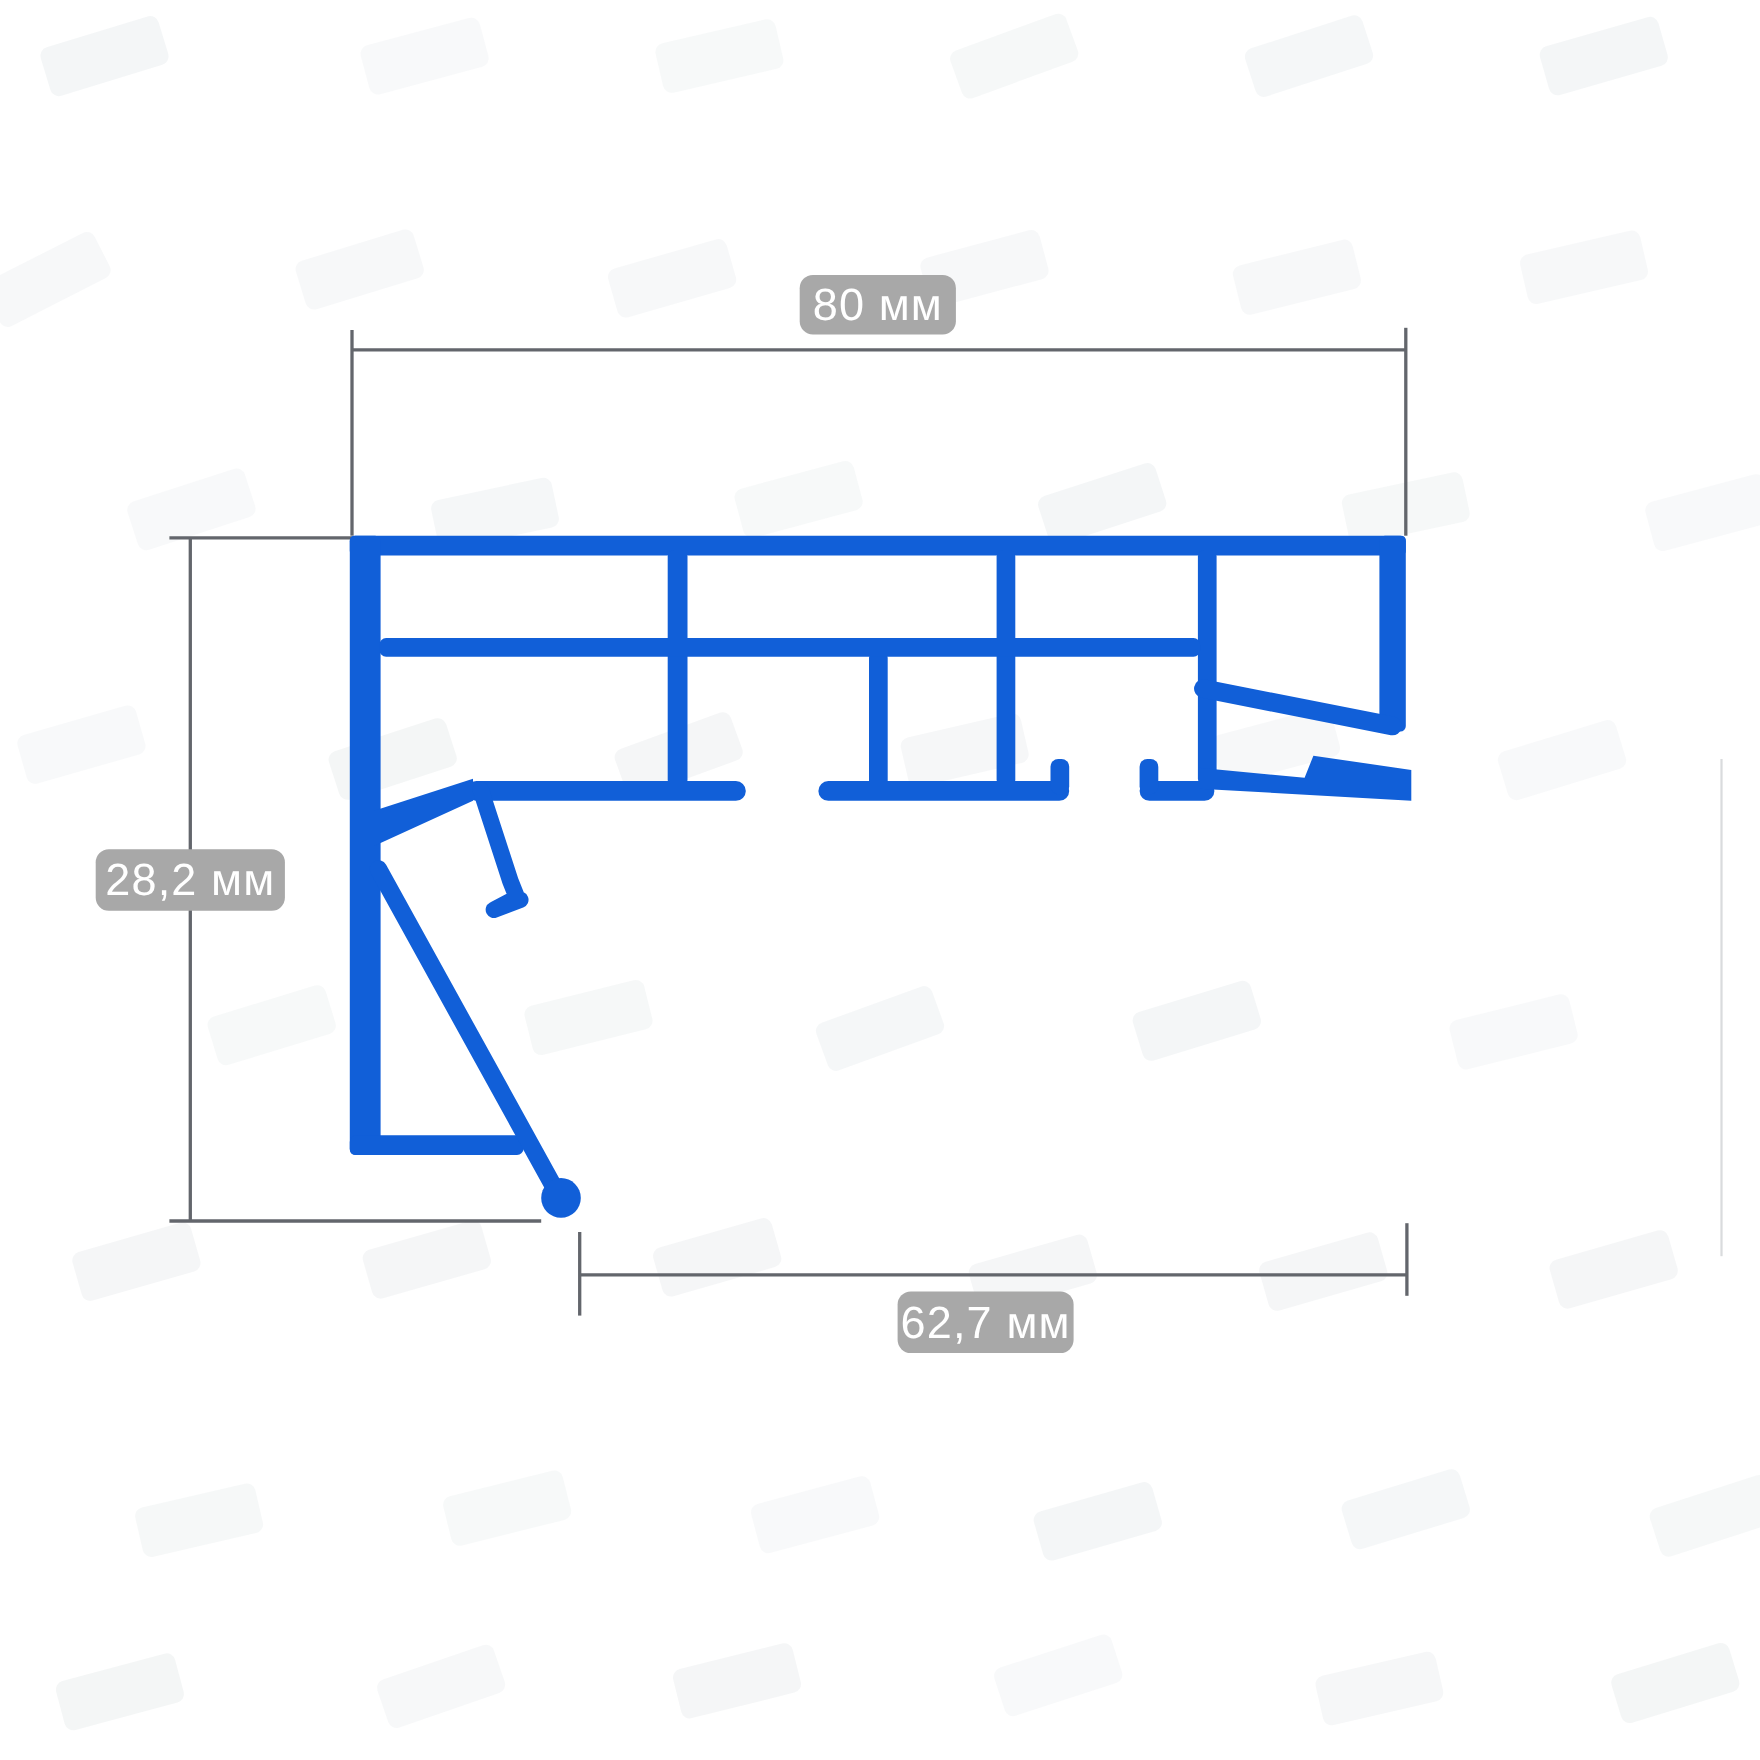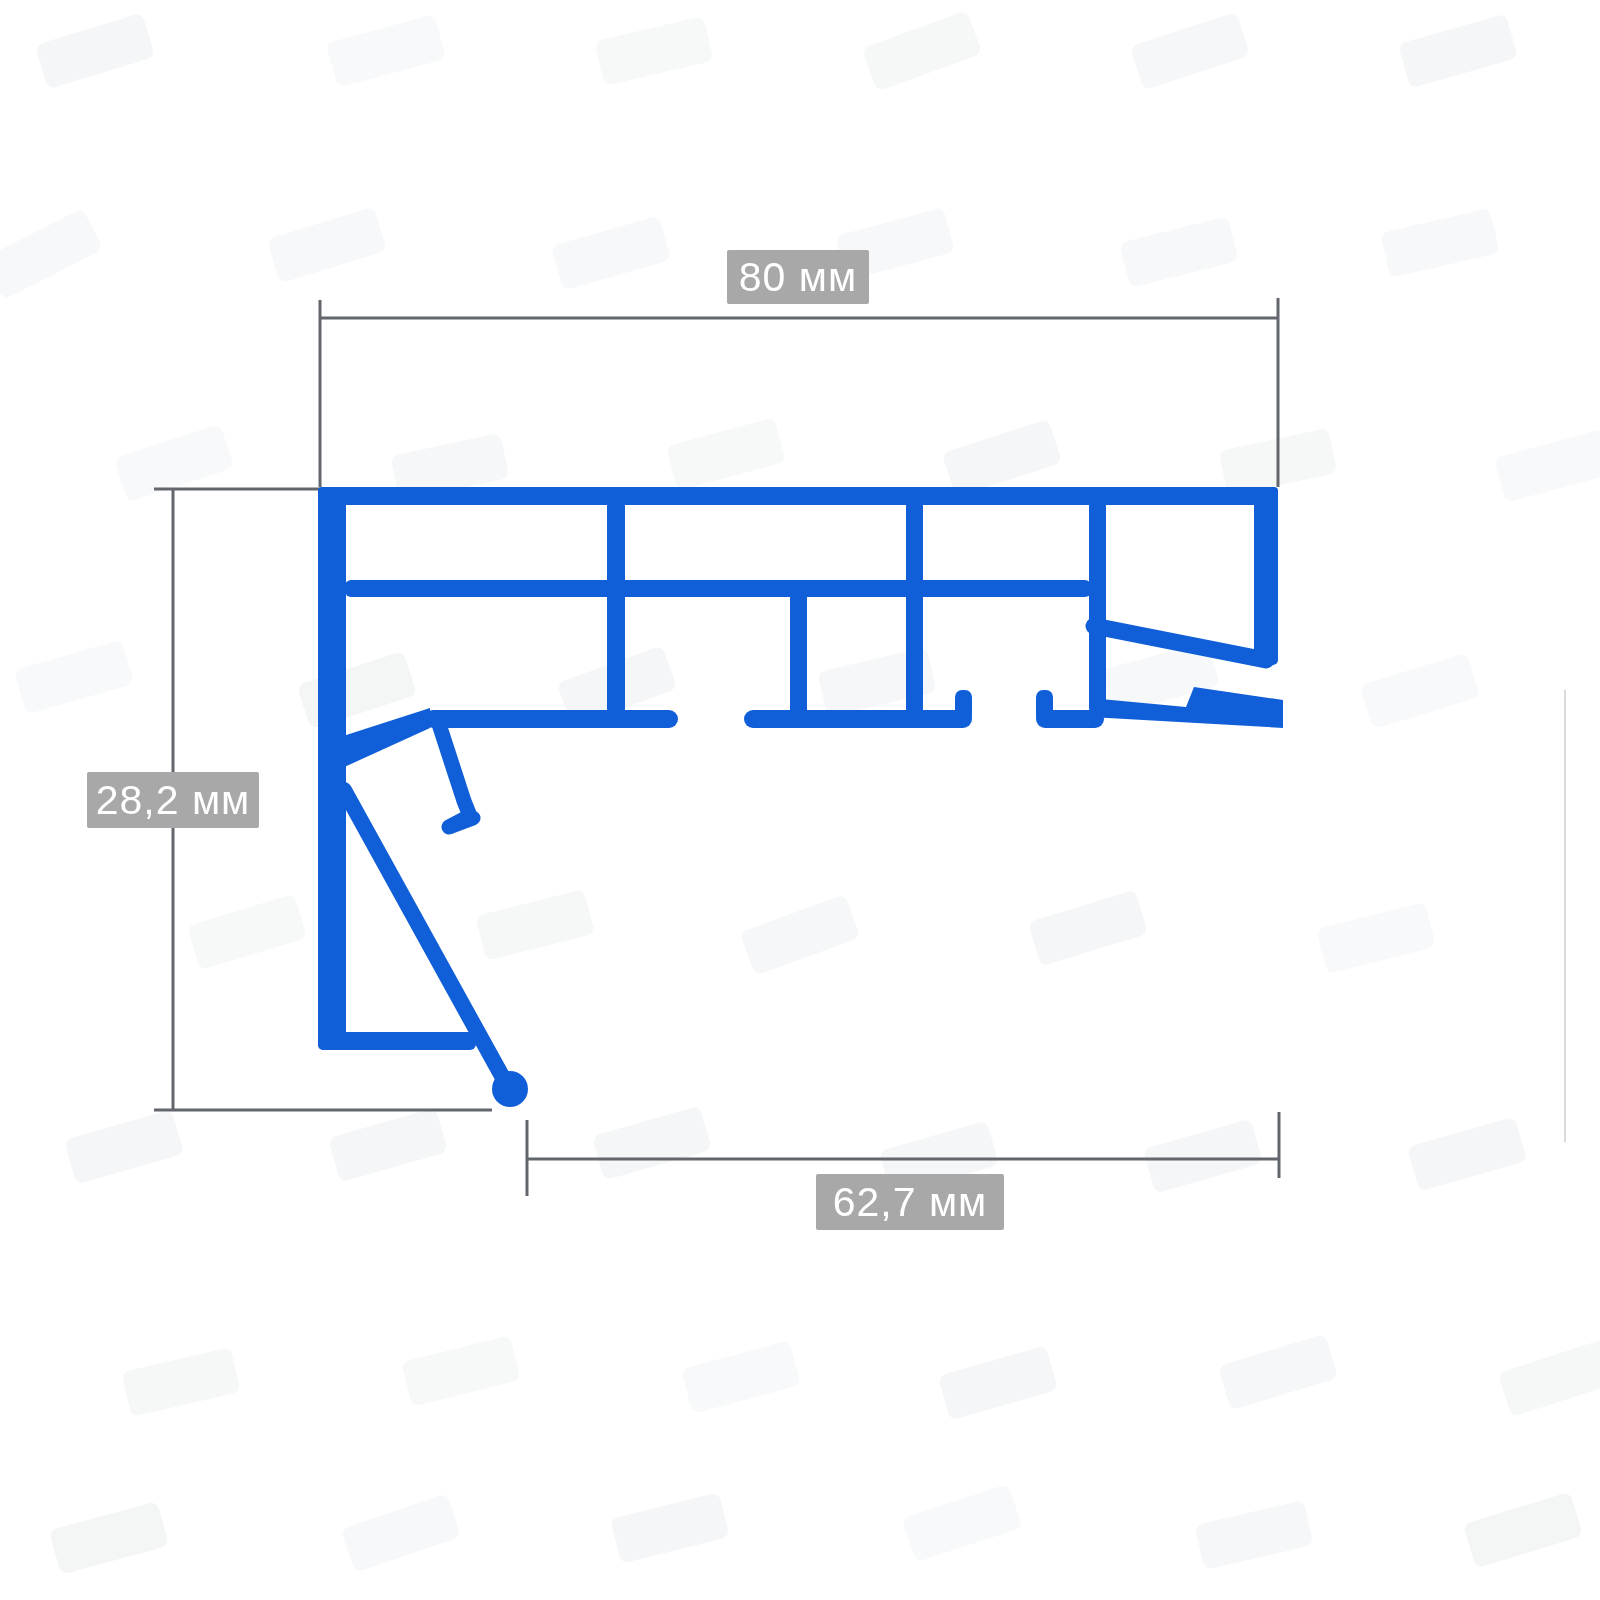--- a/index.html
+++ b/index.html
@@ -12,26 +12,26 @@
     position:absolute;width:112px;height:46px;border-radius:8px;
     background:#f2f4f5;opacity:.75;
   }
   svg.draw{position:absolute;left:0;top:0;}
   .blue{fill:var(--c-profile,#115fd8);}
   .blue-st{stroke:var(--c-profile,#115fd8);fill:none;}
   .dim{stroke:var(--c-dim,#63666c);stroke-width:3;fill:none;}
   .badge{
     position:absolute;display:flex;align-items:center;justify-content:center;
     background:var(--c-badge-bg,#a8a8a8);color:var(--c-badge-text,#ffffff);
-    font-size:41px;font-weight:500;letter-spacing:1px;border-radius:2px;
+    font-size:41px;font-weight:500;letter-spacing:1px;border-radius:12px;
     white-space:nowrap;
   }
   #badge-top{left:727px;top:250px;width:142px;height:54px;}
   #badge-left{left:87px;top:772px;width:172px;height:56px;}
-  #badge-bottom{left:816px;top:1174px;width:188px;height:56px;}
+  #badge-bottom{left:816px;top:1174px;width:160px;height:56px;}
   .edge-artifact{
     position:absolute;left:1564px;top:690px;width:2px;height:452px;
     background:#d9dbdd;
   }
 </style>
 </head>
 <body>
 
 <div class="stage" style="--c-profile: #115fd8; --c-dim: #63666c; --c-badge-bg: #a8a8a8; --c-badge-text: #ffffff;">
 

